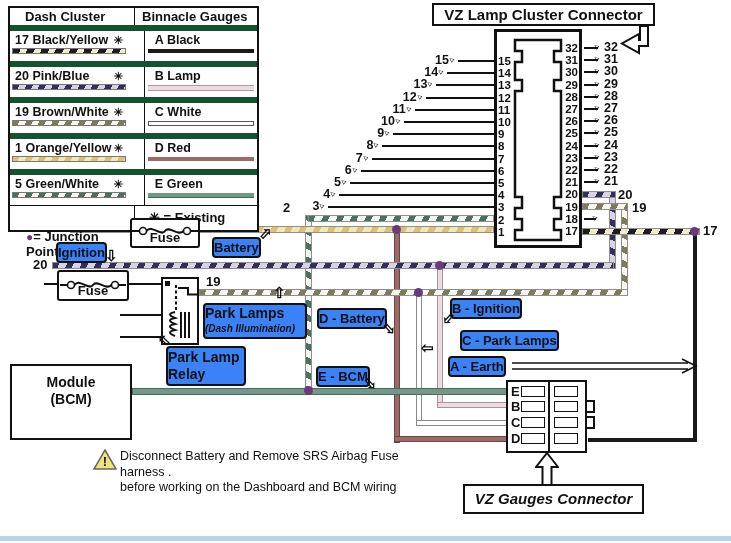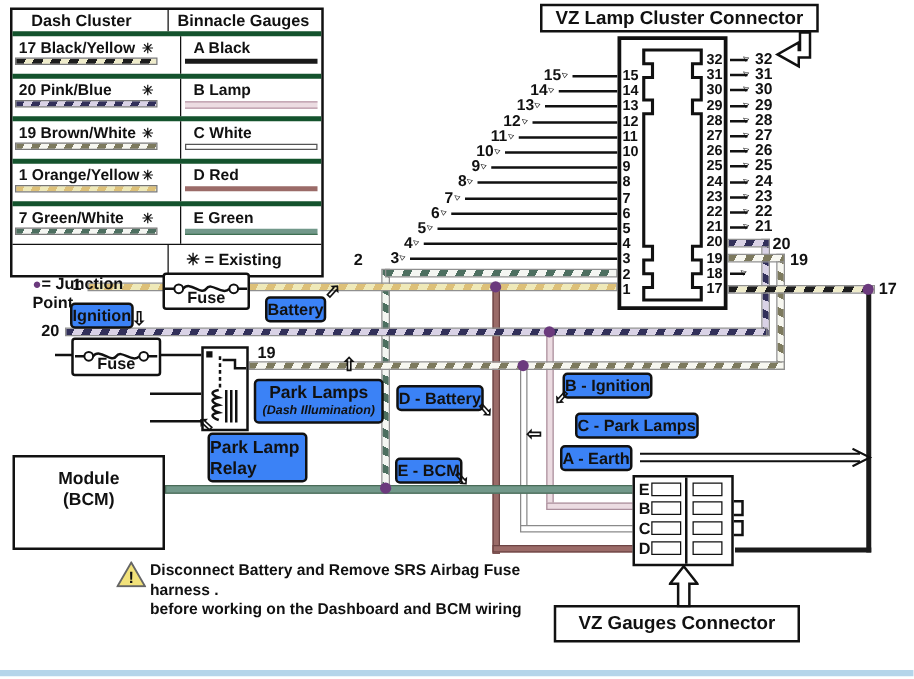--- a/index.html
+++ b/index.html
@@ -37,21 +37,21 @@
   .ar{position:absolute;font-weight:bold;font-size:15px;z-index:9;display:inline-block;line-height:14px;}
   .rot45{transform:rotate(42deg);} .rotm45{transform:rotate(-42deg);}
   .pin-num{position:absolute;font-weight:bold;font-size:11.5px;z-index:6;line-height:12px;}
   .out-label{position:absolute;font-weight:bold;font-size:12.5px;z-index:6;line-height:13px;}
   .ah{position:absolute;font-size:9px;color:#111;z-index:4;display:inline-block;transform:rotate(38deg);line-height:9px;}
   
   #legend{position:absolute;left:8px;top:6px;width:247px;border:2px solid #111;background:#fff;z-index:8;}
   .lg-head{display:flex;height:17px;font-weight:bold;font-size:13px;}
   .lg-h1{width:124px;padding:1px 0 0 15px;box-sizing:border-box;}
   .lg-h2{width:119px;border-left:1px solid #111;padding:1px 0 0 7px;box-sizing:border-box;}
-  .lrow{display:flex;height:30px;border-top:4px solid #14532d;gap:16px;}
+  .lrow{display:flex;height:30px;border-top:6px solid #14532d;gap:16px;}
   .lcell{position:relative;width:124px;box-sizing:border-box;}
   .rcell{position:relative;width:119px;border-left:1px solid #111;box-sizing:border-box;}
   .ltext{position:absolute;left:5px;top:2px;font-weight:bold;font-size:12.5px;white-space:nowrap;}
   .lmark{position:absolute;right:5px;top:3px;font-weight:bold;font-size:11px;}
   .rtext{position:absolute;left:10px;top:2px;font-weight:bold;font-size:12.5px;}
   .swatch{position:absolute;left:2px;right:2px;top:17px;height:6px;border:1px solid #777;box-sizing:border-box;}
   .sw-black-yellow{background:repeating-linear-gradient(115deg,var(--black_yellow_dash) 0 7px,var(--black_yellow_bg) 7px 13px);}
   .sw-pink-blue{background:repeating-linear-gradient(115deg,var(--pink_blue_dash) 0 6px,var(--pink_blue_bg) 6px 12px);}
   .sw-brown-white{background:repeating-linear-gradient(115deg,var(--brown_white_dash) 0 6px,var(--brown_white_bg) 6px 12px);}
   .sw-orange-yellow{background:repeating-linear-gradient(115deg,var(--orange_yellow_dash) 0 6px,var(--orange_yellow_bg) 6px 12px);}
@@ -62,21 +62,21 @@
   .ln-white{height:3px;background:#fff;border:1px solid #555;}
   .ln-red{height:4px;background:var(--red_wire);}
   .ln-green{height:4px;background:var(--green_wire);border-bottom:1px solid #3f6f52;}
   .lg-foot{display:flex;height:24px;border-top:1px solid #111;font-weight:bold;font-size:13px;}
   .lg-f1{width:124px;padding:4px 0 0 16px;box-sizing:border-box;margin-top:19px;}
   .lg-f2{width:119px;border-left:1px solid #111;padding:4px 0 0 14px;box-sizing:border-box;}
   .jp{color:var(--junction);font-size:12px;}
   
   .ttl{position:absolute;border:2px solid #111;background:#fff;font-weight:bold;font-size:15px;
        text-align:center;z-index:8;box-sizing:border-box;}
-  .warntext{position:absolute;font-weight:bold;font-size:12.5px;line-height:15.5px;z-index:8;white-space:nowrap;}
+  .warntext{position:absolute;font-weight:normal;font-size:12.5px;line-height:15.5px;z-index:8;white-space:nowrap;}
   .fusebox{position:absolute;border:2px solid #111;border-radius:3px;background:#fff;z-index:8;box-sizing:border-box;}
   .fuselbl{position:absolute;left:0;right:0;bottom:1px;text-align:center;font-weight:bold;font-size:13px;}
   svg{display:block;}
   .abs{position:absolute;}
 </style>
 </head>
 <body>
 
 <div id="stage">
 
@@ -125,42 +125,42 @@
             <div class="lmark">✳</div>
             <div class="swatch sw-orange-yellow"></div>
           </div>
           <div class="rcell">
             <div class="rtext">D Red</div>
             <div class="rline ln-red"></div>
           </div>
         </div>
         <div class="lrow">
           <div class="lcell">
-            <div class="ltext">7  Green/White</div>
+            <div class="ltext">5  Green/White</div>
             <div class="lmark">✳</div>
             <div class="swatch sw-green-white"></div>
           </div>
           <div class="rcell">
             <div class="rtext">E Green</div>
             <div class="rline ln-green"></div>
           </div>
         </div>
       </div>
     <div class="lg-foot">
       <div class="lg-f1"><span class="jp">●</span><span>= Junction Point</span></div>
       <div class="lg-f2"><span>✳</span> <span>= Existing</span></div>
     </div>
   </div>
 
   <div class="ttl" style="left:432px;top:3px;width:223px;height:23px;line-height:19px;">VZ Lamp Cluster Connector</div>
   <svg class="abs" style="left:614px;top:25px;z-index:8;" width="44" height="30" viewBox="0 0 44 30">
     <path d="M26,1 H34 V21 H25 V28 L8,18.5 L25,9 V15 H26 Z" fill="#fff" stroke="#111" stroke-width="2"></path>
   </svg>
 
-  <div class="ttl" style="left:443px;top:484px;width:197px;height:30px;line-height:26px;">VZ Gauges Connector</div>
+  <div class="ttl" style="left:463px;top:484px;width:181px;height:30px;line-height:26px;font-style:italic;">VZ Gauges Connector</div>
   <svg class="abs" style="left:535px;top:452px;z-index:8;" width="24" height="34" viewBox="0 0 24 34">
     <path d="M12,1 L23,15 H16.5 V33 H7.5 V15 H1 Z" fill="#fff" stroke="#111" stroke-width="2"></path>
   </svg>
 
   <div class="cbox" style="left:494px;top:29px;width:88px;height:219px;border-width:3px;z-index:4;">
     <svg width="82" height="213" viewBox="0 0 82 213">
       <path d="M18,8 H64 V19 H57 V30 H64 V48 H57 V59 H64 V165 H57 V176 H64 V187 H57 V198 H64 V208 H18 V198 H25 V187 H18 V176 H25 V165 H18 V59 H25 V48 H18 V30 H25 V19 H18 Z" fill="none" stroke="#111" stroke-width="2.5"></path>
     </svg>
   </div>
 
@@ -229,21 +229,21 @@
       <path d="M18,33 V59 M22,33 V59 M26,33 V59" stroke="#111" stroke-width="2" fill="none"></path>
     </svg>
   </div>
 
   <div class="lbox" style="left:56px;top:242px;">Ignition</div>
   <span class="ar" style="left:105px;top:249px;">⇩</span>
 
   <div class="lbox" style="left:212px;top:237px;">Battery</div>
   <span class="ar rot45" style="left:259px;top:227px;">⇧</span>
 
-  <div class="lbox" style="left:203px;top:303px;width:100px;text-align:center;">
+  <div class="lbox" style="left:203px;top:303px;width:100px;text-align:left;">
     <div style="font-size:14px;">Park Lamps</div>
     <div style="font-size:10px;font-style:italic;">(Dash Illumination)</div>
   </div>
   <span class="ar" style="left:273px;top:286px;">⇧</span>
 
   <div class="lbox" style="left:166px;top:346px;width:76px;font-size:14px;line-height:17px;">
     <div>Park Lamp</div>
     <div>Relay</div>
   </div>
   <span class="ar rot45" style="left:158px;top:333px;">⇦</span>

